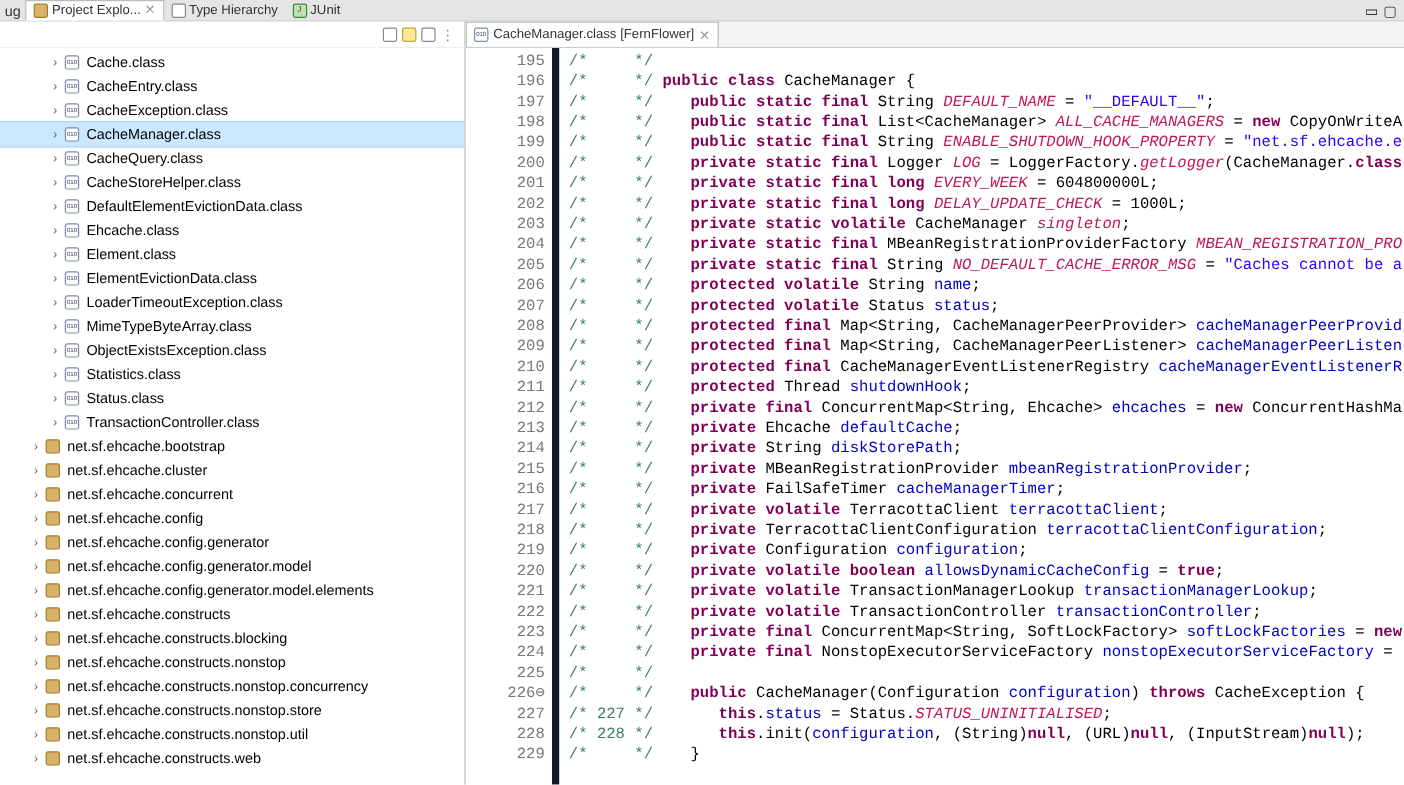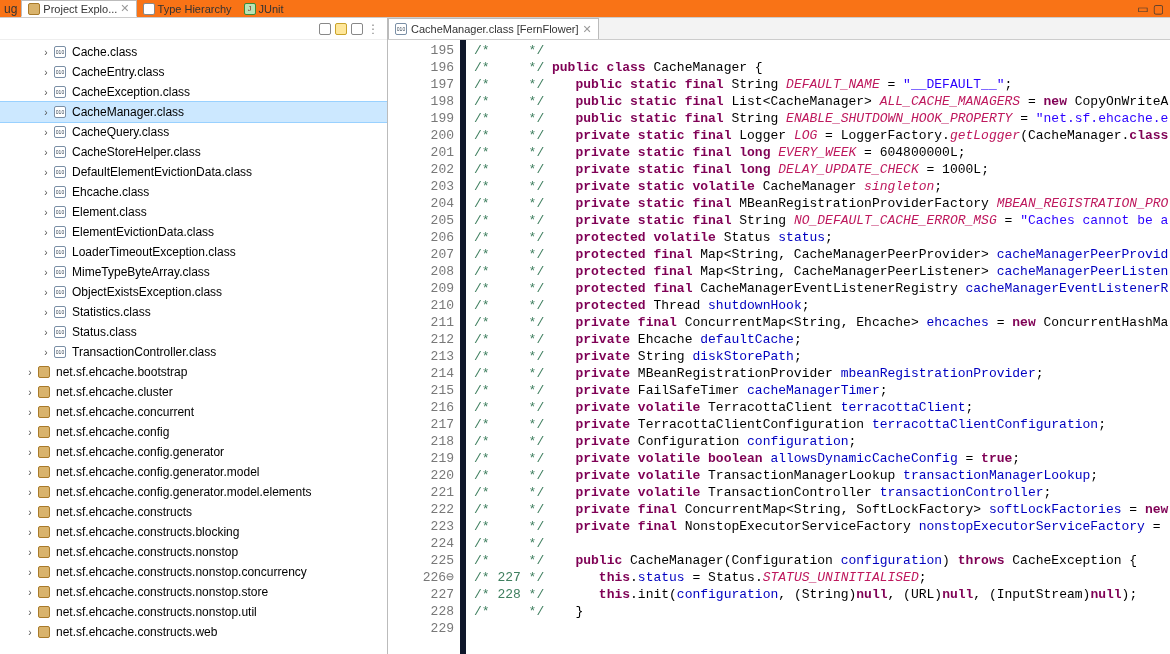--- a/index.html
+++ b/index.html
@@ -12,21 +12,21 @@
     width: 1170px;
     height: 654px;
     display: flex;
     flex-direction: column;
   }
   .views-row {
     display: flex;
     height: 18px;
     border-bottom: 1px solid #ccc;
     align-items: center;
-    background: #f97316;
+    background: #e5e5e5;
   }
   .view-tab {
     display: flex;
     align-items: center;
     padding: 0 6px;
     height: 100%;
     font-size: 11px;
     cursor: pointer;
     gap: 3px;
   }
@@ -458,20 +458,21 @@
           <div class="code-line"><span class="cm">/*     */ </span><span class="kw">public class</span><span class="id"> CacheManager {</span></div>
           <div class="code-line"><span class="cm">/*     */    </span><span class="kw">public static final</span><span class="id"> String </span><span class="fldi">DEFAULT_NAME</span><span class="id"> = </span><span class="str">"__DEFAULT__"</span><span class="id">;</span></div>
           <div class="code-line"><span class="cm">/*     */    </span><span class="kw">public static final</span><span class="id"> List&lt;CacheManager&gt; </span><span class="fldi">ALL_CACHE_MANAGERS</span><span class="id"> = </span><span class="kw">new</span><span class="id"> CopyOnWriteA</span></div>
           <div class="code-line"><span class="cm">/*     */    </span><span class="kw">public static final</span><span class="id"> String </span><span class="fldi">ENABLE_SHUTDOWN_HOOK_PROPERTY</span><span class="id"> = </span><span class="str">"net.sf.ehcache.e</span></div>
           <div class="code-line"><span class="cm">/*     */    </span><span class="kw">private static final</span><span class="id"> Logger </span><span class="fldi">LOG</span><span class="id"> = LoggerFactory.</span><span class="fldi">getLogger</span><span class="id">(CacheManager.</span><span class="kw">class</span></div>
           <div class="code-line"><span class="cm">/*     */    </span><span class="kw">private static final long</span><span class="id"> </span><span class="fldi">EVERY_WEEK</span><span class="id"> = 604800000L;</span></div>
           <div class="code-line"><span class="cm">/*     */    </span><span class="kw">private static final long</span><span class="id"> </span><span class="fldi">DELAY_UPDATE_CHECK</span><span class="id"> = 1000L;</span></div>
           <div class="code-line"><span class="cm">/*     */    </span><span class="kw">private static volatile</span><span class="id"> CacheManager </span><span class="fldi">singleton</span><span class="id">;</span></div>
           <div class="code-line"><span class="cm">/*     */    </span><span class="kw">private static final</span><span class="id"> MBeanRegistrationProviderFactory </span><span class="fldi">MBEAN_REGISTRATION_PRO</span></div>
           <div class="code-line"><span class="cm">/*     */    </span><span class="kw">private static final</span><span class="id"> String </span><span class="fldi">NO_DEFAULT_CACHE_ERROR_MSG</span><span class="id"> = </span><span class="str">"Caches cannot be a</span></div>
+          <div class="code-line"><span class="cm">/*     */    </span><span class="kw">protected volatile</span><span class="id"> String </span><span class="fld">name</span><span class="id">;</span></div>
           <div class="code-line"><span class="cm">/*     */    </span><span class="kw">protected volatile</span><span class="id"> Status </span><span class="fld">status</span><span class="id">;</span></div>
           <div class="code-line"><span class="cm">/*     */    </span><span class="kw">protected final</span><span class="id"> Map&lt;String, CacheManagerPeerProvider&gt; </span><span class="fld">cacheManagerPeerProvid</span></div>
           <div class="code-line"><span class="cm">/*     */    </span><span class="kw">protected final</span><span class="id"> Map&lt;String, CacheManagerPeerListener&gt; </span><span class="fld">cacheManagerPeerListen</span></div>
           <div class="code-line"><span class="cm">/*     */    </span><span class="kw">protected final</span><span class="id"> CacheManagerEventListenerRegistry </span><span class="fld">cacheManagerEventListenerR</span></div>
           <div class="code-line"><span class="cm">/*     */    </span><span class="kw">protected</span><span class="id"> Thread </span><span class="fld">shutdownHook</span><span class="id">;</span></div>
           <div class="code-line"><span class="cm">/*     */    </span><span class="kw">private final</span><span class="id"> ConcurrentMap&lt;String, Ehcache&gt; </span><span class="fld">ehcaches</span><span class="id"> = </span><span class="kw">new</span><span class="id"> ConcurrentHashMa</span></div>
           <div class="code-line"><span class="cm">/*     */    </span><span class="kw">private</span><span class="id"> Ehcache </span><span class="fld">defaultCache</span><span class="id">;</span></div>
           <div class="code-line"><span class="cm">/*     */    </span><span class="kw">private</span><span class="id"> String </span><span class="fld">diskStorePath</span><span class="id">;</span></div>
           <div class="code-line"><span class="cm">/*     */    </span><span class="kw">private</span><span class="id"> MBeanRegistrationProvider </span><span class="fld">mbeanRegistrationProvider</span><span class="id">;</span></div>
           <div class="code-line"><span class="cm">/*     */    </span><span class="kw">private</span><span class="id"> FailSafeTimer </span><span class="fld">cacheManagerTimer</span><span class="id">;</span></div>

